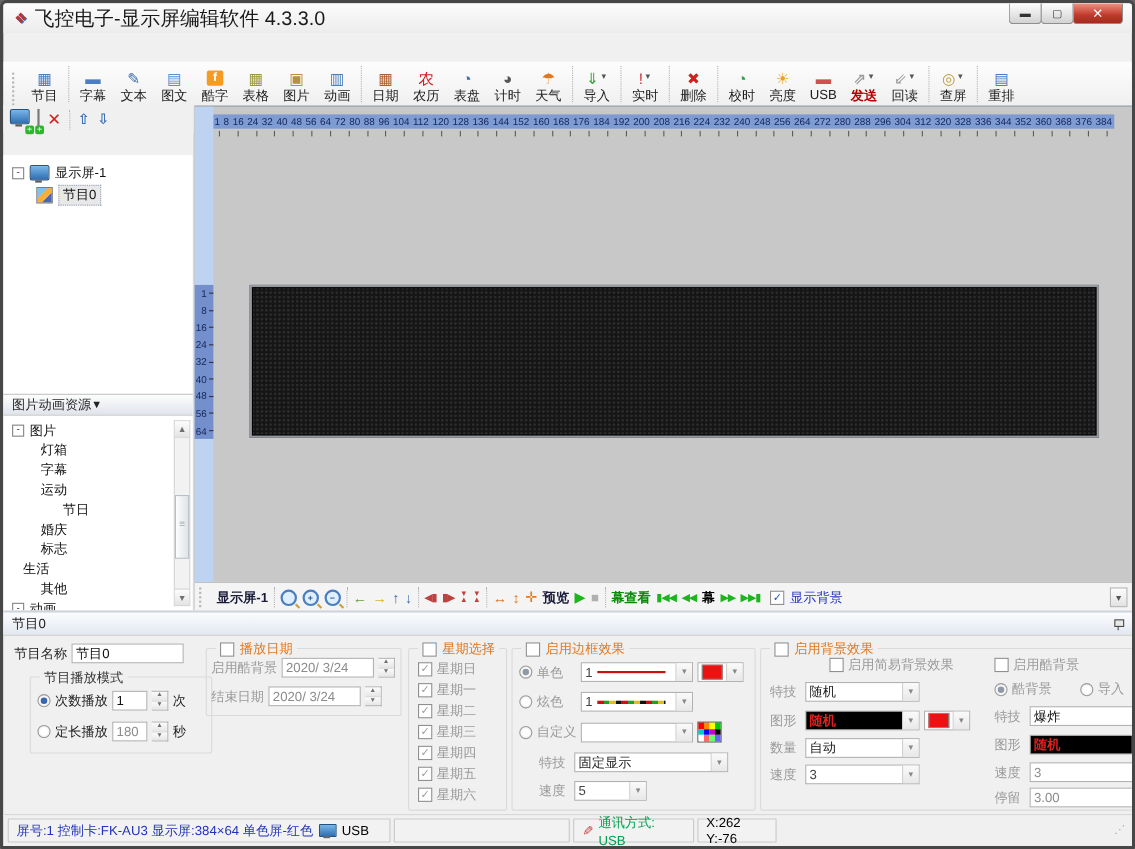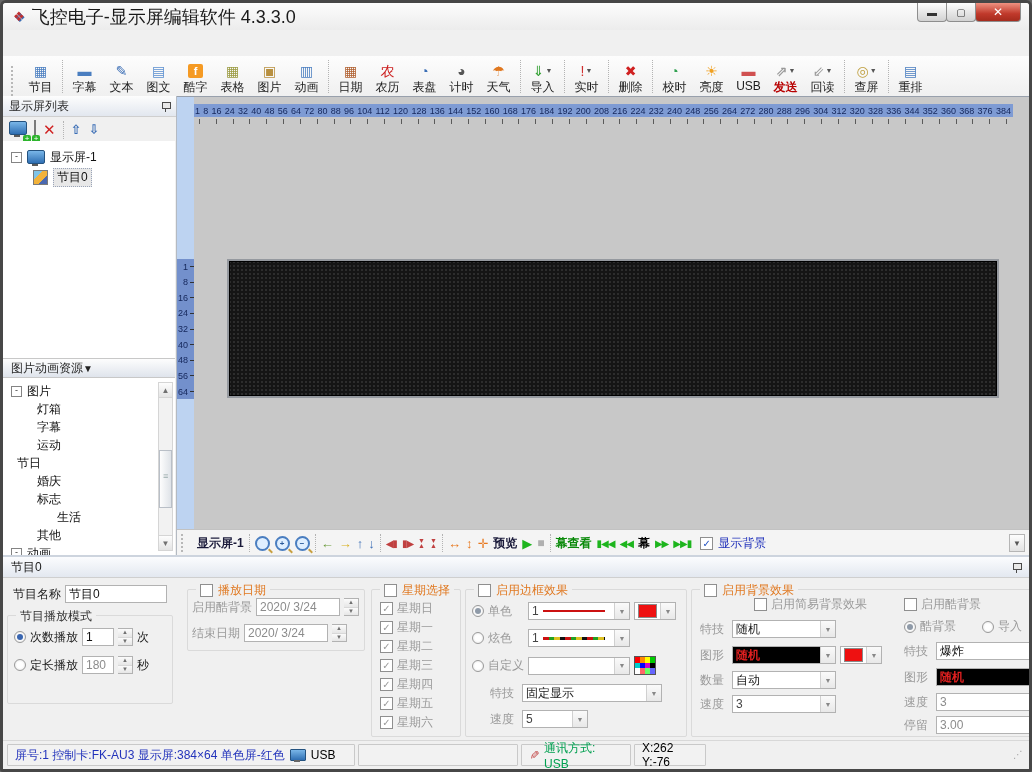--- a/index.html
+++ b/index.html
@@ -303,24 +303,20 @@
             <span class="gi" style="color: rgb(74, 126, 192);">▤</span>
           </span>
           <span>重排</span>
         </div>
       </div>
     </div>
 
   <div class="main">
 
     <div class="leftpanel">
-      <div class="panel-hdr">
-        <span class="flex1">显示屏列表</span>
-        <span class="pin"></span>
-      </div>
       <div class="lp-toolbar">
         <span style="position:relative"><span class="mini-mon"></span><span class="plus-badge">+</span></span>
         <span style="position:relative"><span class="prog-ico" style="width:15px;height:12px"></span><span class="plus-badge">+</span></span>
         <span style="color:#d02020;font-size:15px;font-weight:bold">✕</span>
         <span class="lp-sep"></span>
         <span class="arrow-btn">⇧</span>
         <span class="arrow-btn">⇩</span>
       </div>
       <div class="tree1">
         <div class="trow">
@@ -344,30 +340,30 @@
           </div>
           <div class="trow child" style="padding-left: 34px;">
             <span>灯箱</span>
           </div>
           <div class="trow child" style="padding-left: 34px;">
             <span>字幕</span>
           </div>
           <div class="trow child" style="padding-left: 34px;">
             <span>运动</span>
           </div>
-          <div class="trow child" style="padding-left: 14px; align-items: center;">
+          <div class="trow child" style="padding-left: 54px; align-items: center;">
             <span>节日</span>
           </div>
           <div class="trow child" style="padding-left: 34px;">
             <span>婚庆</span>
           </div>
           <div class="trow child" style="padding-left: 34px;">
             <span>标志</span>
           </div>
-          <div class="trow child" style="padding-left: 54px;">
+          <div class="trow child" style="padding-left: 18px;">
             <span>生活</span>
           </div>
           <div class="trow child" style="padding-left: 34px;">
             <span>其他</span>
           </div>
           <div class="trow">
             <span class="expander">-</span>
             <span>动画</span>
           </div>
         </div>
@@ -573,21 +569,21 @@
     <div class="prog-hdr">
       <span class="flex1" style="flex:1">节目0</span>
       <span class="pin"></span>
     </div>
     <div class="prog-content">
 
       <div class="r" style="left:10px;top:8px">
         <span class="lbl">节目名称</span>
         <span class="tf" style="width:102px">节目0</span>
       </div>
-      <div class="gb" style="left:4px;top:38px;width:166px;height:89px">
+      <div class="gb" style="left:24px;top:38px;width:166px;height:70px">
         <span class="gb-title" style="color:#333">
             <span>节目播放模式</span>
           </span>
         <div class="r" style="left:6px;top:12px">
           <span class="radio sel"></span>
           <span class="lbl">次数播放</span>
           <span class="tf" style="width:32px">1</span>
           <span class="spin">
               <i>▲</i>
               <i>▼</i>

